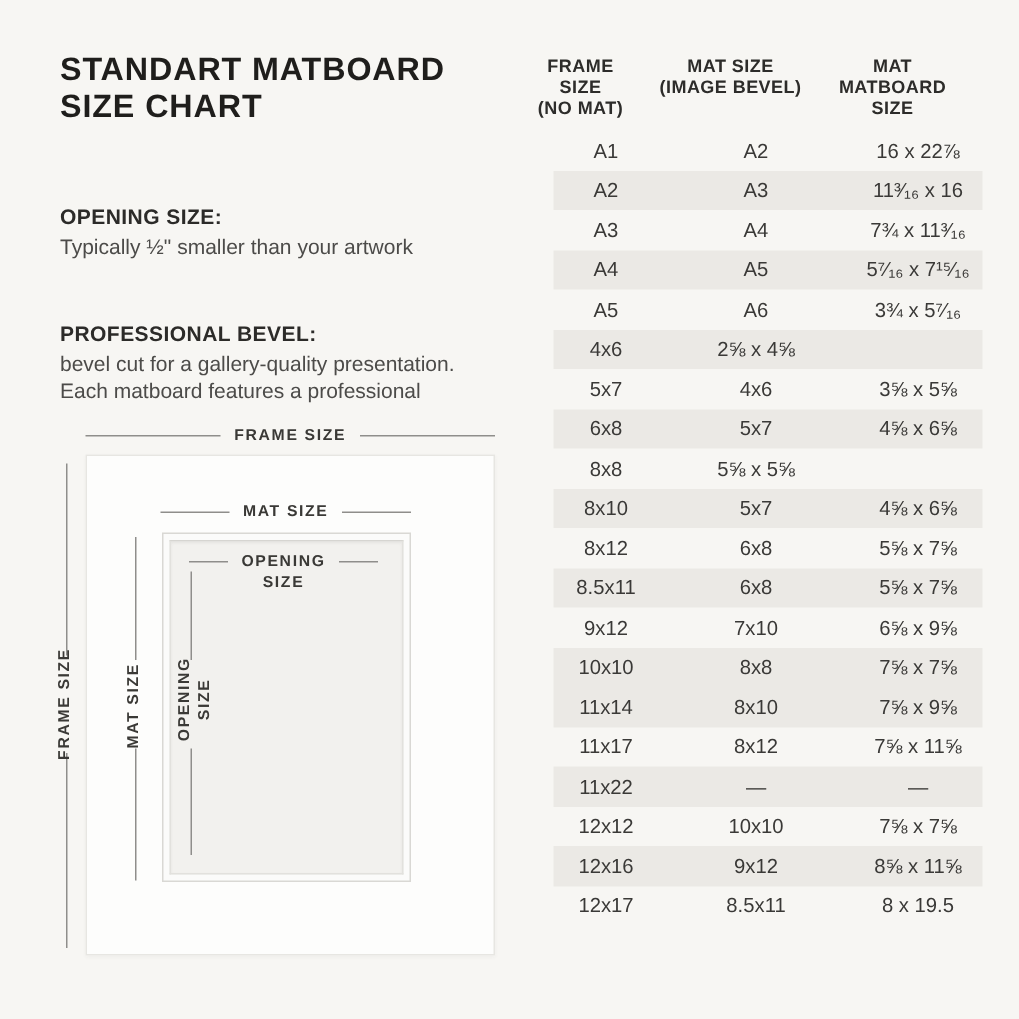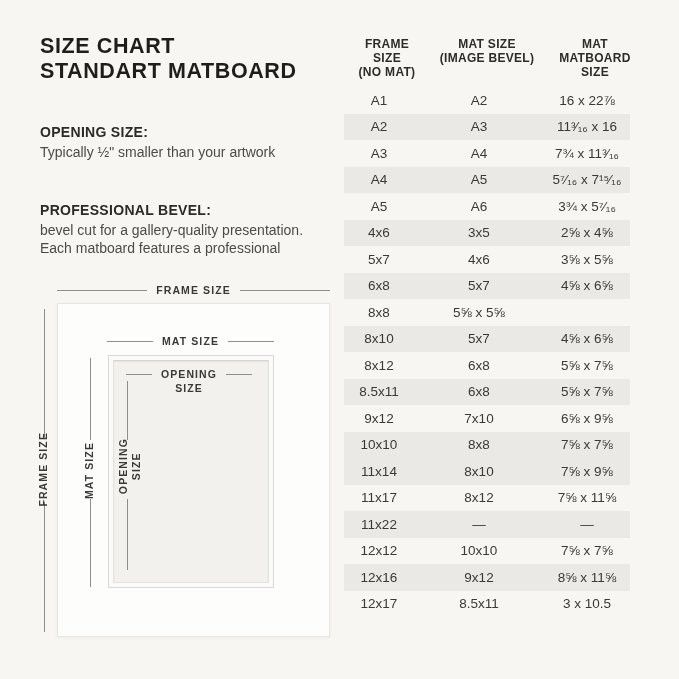--- a/index.html
+++ b/index.html
@@ -12,21 +12,21 @@
   
   .title{
     position:absolute;left:40px;top:34px;
     font-size:21.5px;line-height:25px;font-weight:bold;
     letter-spacing:.6px;color:#1f1e1c;
   }
   .section{position:absolute;left:40px;width:300px;}
   .section-opening{top:120px;}
   .section-bevel{top:198px;}
   .section h3{
-    margin:4px 0 3px 0;font-size:14px;font-weight:bold;
+    margin:16px 0 3px 0;font-size:14px;font-weight:bold;
     letter-spacing:.3px;color:#2c2b29;
   }
   .section p{margin:0;font-size:14px;line-height:18px;color:#4c4b49;}
   
   .hlabel{
     position:absolute;display:flex;align-items:center;height:14px;
     font-size:10.5px;font-weight:bold;letter-spacing:1.1px;color:#3a3936;
     white-space:nowrap;
   }
   .hlabel .hline{flex:1;height:1px;background:#8f8e8b;}
@@ -67,37 +67,37 @@
   .vt-frame{left:37px;top:432px;}
   .vt-mat{left:83px;top:442px;}
   .vt-open{left:117px;top:438px;}
   
   .size-table{position:absolute;left:352px;top:37px;width:286px;}
   .thead{display:grid;grid-template-columns:70px 130px 86px;}
   .th{
     text-align:center;font-size:12px;font-weight:bold;letter-spacing:.3px;
     line-height:14px;color:#2d2c2a;
   }
-  .trows{position:absolute;left:344px;top:87px;width:286px;}
+  .trows{position:absolute;left:369px;top:87px;width:286px;}
   .trow{
     display:grid;grid-template-columns:70px 130px 86px;
     height:26.5px;align-items:center;
   }
   .trow.stripe{background:#ebe9e5;}
   .tcell{
     text-align:center;font-size:13.5px;color:#3a3937;white-space:nowrap;
     font-family:"Liberation Sans","DejaVu Sans",sans-serif;
   }
 </style>
 </head>
 <body>
 
 <div class="title">
+  <div>STANDART MATBOARD</div>
   <div>SIZE CHART</div>
-  <div>STANDART MATBOARD</div>
 </div>
 
 <div class="section section-opening">
   <h3>OPENING SIZE:</h3>
   <p>Typically ½" smaller than your artwork</p>
 </div>
 
 <div class="section section-bevel">
   <h3>PROFESSIONAL BEVEL:</h3>
   <p>bevel cut for a gallery-quality presentation.</p>
@@ -182,21 +182,20 @@
       <div class="tcell">A5</div>
       <div class="tcell">5⁷⁄₁₆ x 7¹⁵⁄₁₆</div>
     </div>
     <div class="trow">
       <div class="tcell">A5</div>
       <div class="tcell">A6</div>
       <div class="tcell">3¾ x 5⁷⁄₁₆</div>
     </div>
     <div class="trow stripe">
       <div class="tcell">4x6</div>
-      <div class="tcell">3x5</div>
       <div class="tcell">2⅝ x 4⅝</div>
     </div>
     <div class="trow">
       <div class="tcell">5x7</div>
       <div class="tcell">4x6</div>
       <div class="tcell">3⅝ x 5⅝</div>
     </div>
     <div class="trow stripe">
       <div class="tcell">6x8</div>
       <div class="tcell">5x7</div>
@@ -252,15 +251,15 @@
       <div class="tcell">7⅝ x 7⅝</div>
     </div>
     <div class="trow stripe">
       <div class="tcell">12x16</div>
       <div class="tcell">9x12</div>
       <div class="tcell">8⅝ x 11⅝</div>
     </div>
     <div class="trow">
       <div class="tcell">12x17</div>
       <div class="tcell">8.5x11</div>
-      <div class="tcell">3 x 10.5</div>
+      <div class="tcell">8 x 19.5</div>
     </div>
   </div>
 
 </body></html>

